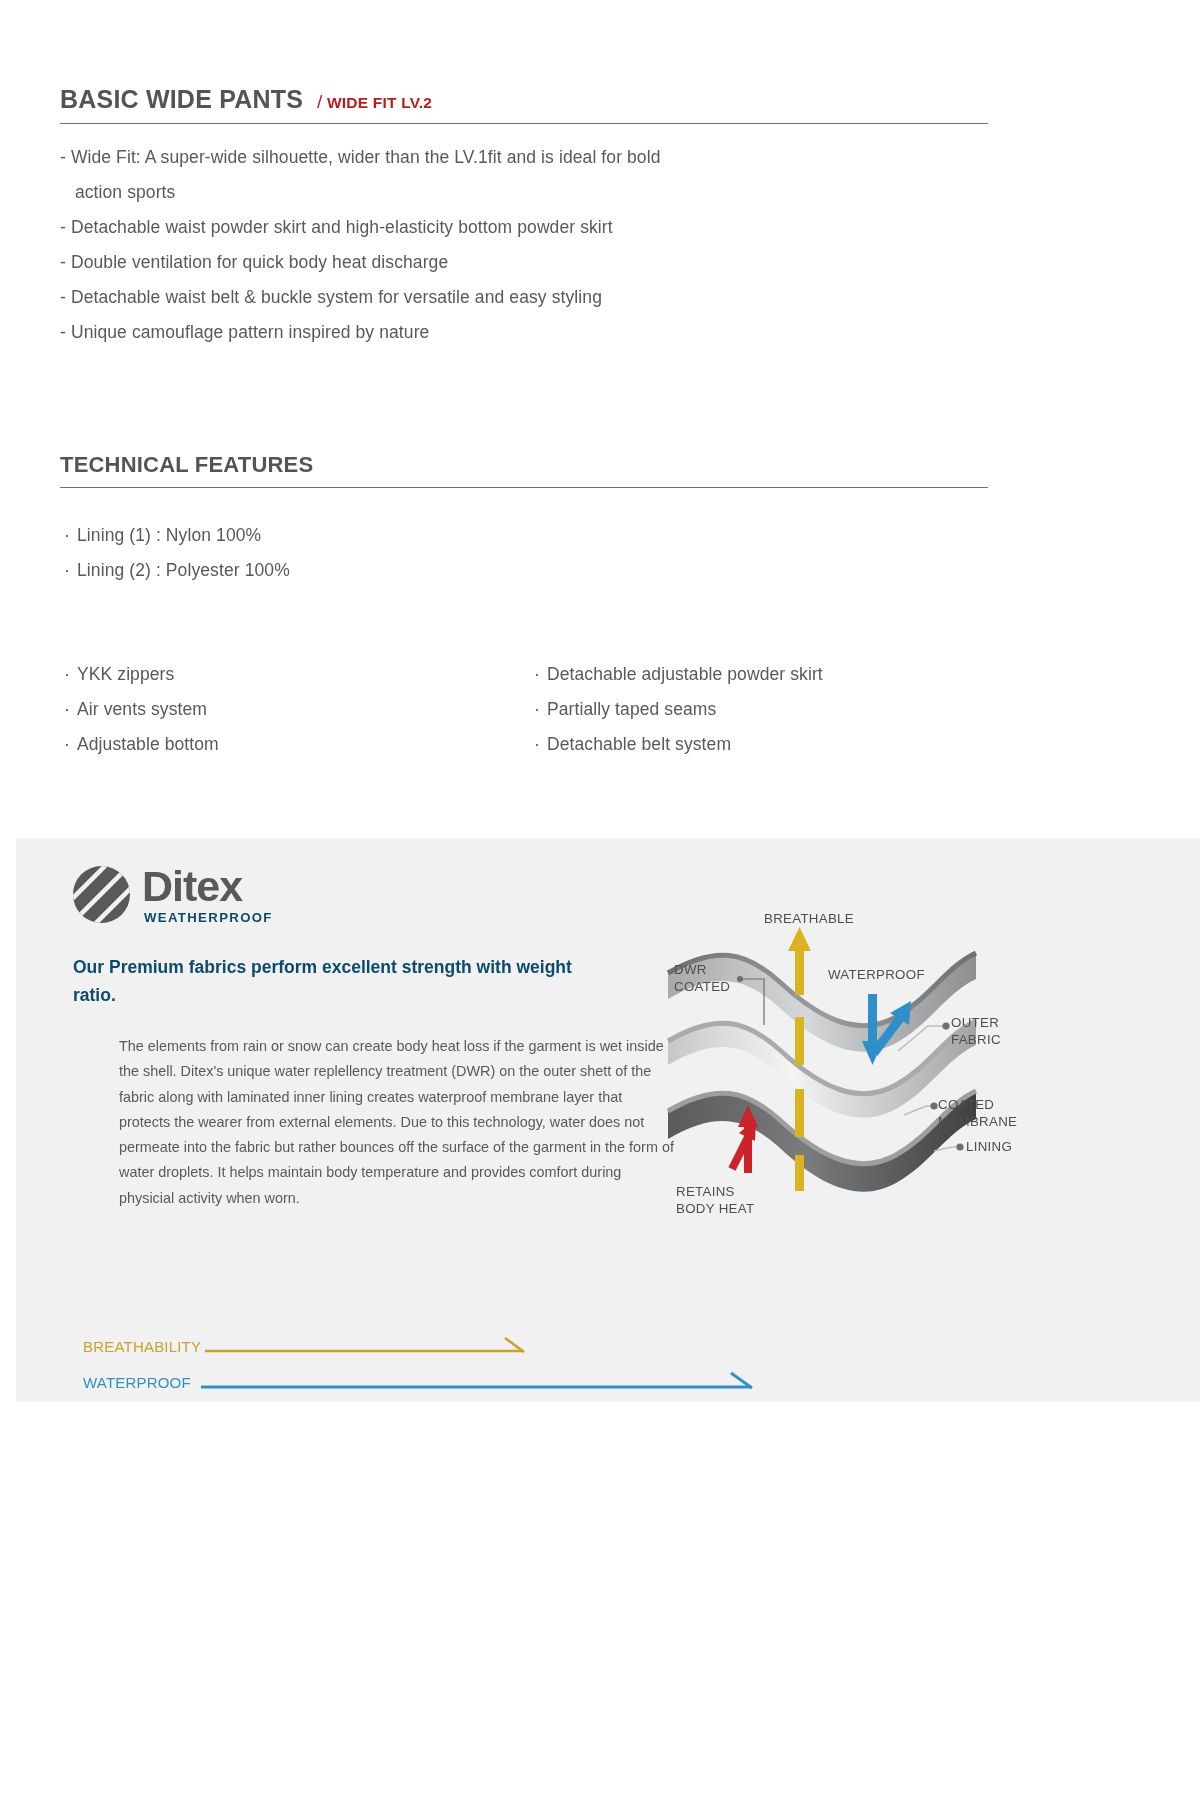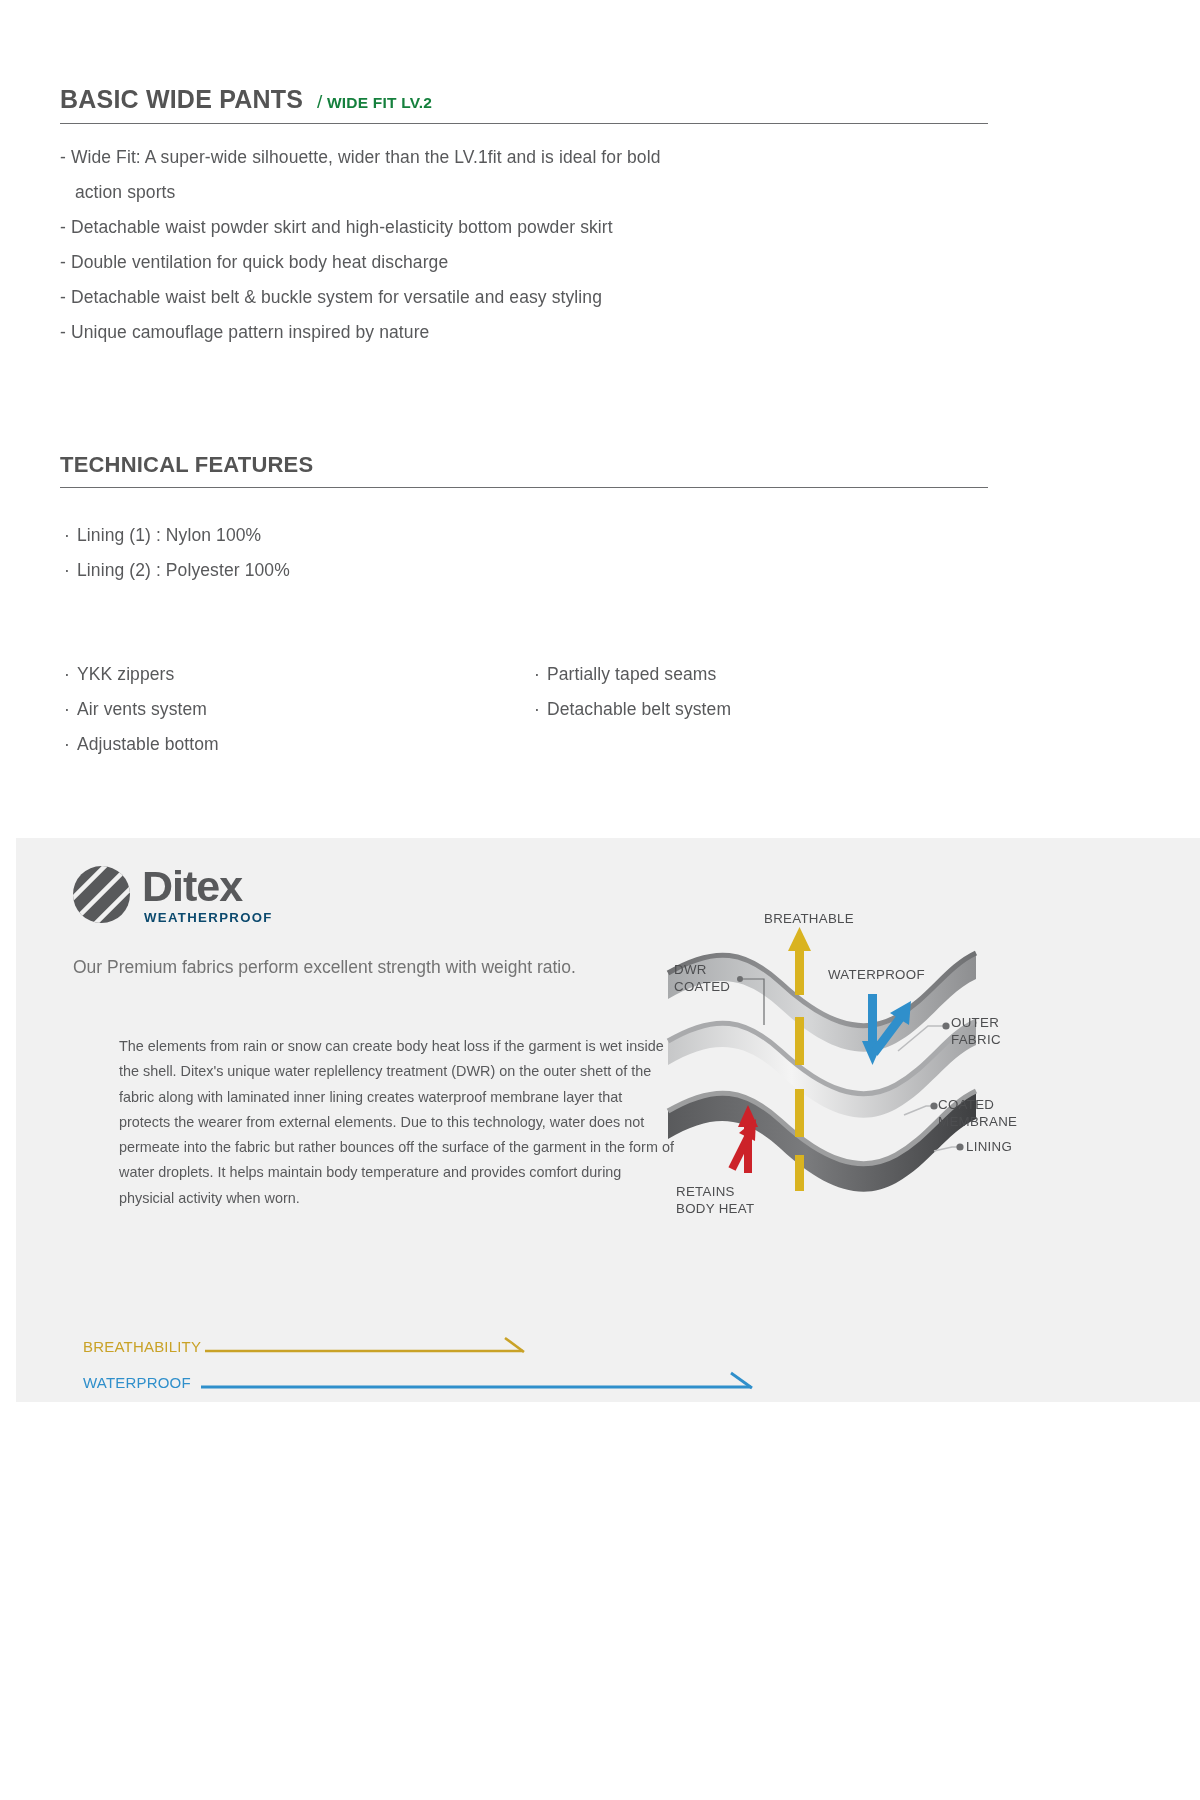--- a/index.html
+++ b/index.html
@@ -16,21 +16,21 @@
   .title-row {
     position: absolute; left: 60px; top: 85px; width: 928px;
     display: flex; align-items: baseline; gap: 14px;
     padding-bottom: 9px; border-bottom: 1.5px solid #6d6e70;
   }
   .title-main {
     font-size: 25px; font-weight: bold; letter-spacing: .2px;
     color: #545454; white-space: nowrap;
   }
   .title-sub {
-    font-size: 15.5px; font-weight: bold; color: #15803d;
+    font-size: 15.5px; font-weight: bold; color: #b91c1c;
     letter-spacing: .2px; white-space: nowrap;
   }
   .title-sub .slash { font-weight: normal; font-size: 19px; }
 
   .dash-list { position: absolute; left: 60px; top: 140px; width: 940px; }
   .dash-item {
     font-size: 17.5px; color: #58595b; line-height: 35px;
     letter-spacing: .1px; white-space: pre-wrap;
   }
 
@@ -70,21 +70,21 @@
   .logo-name {
     font-size: 43px; font-weight: bold; color: #58595b;
     letter-spacing: -1px;
   }
   .logo-tag {
     font-size: 13.2px; font-weight: bold; color: #0c4a6e;
     letter-spacing: 1.35px; margin-top: 3px; margin-left: 2px;
   }
   .ditex-lead {
     position: absolute; left: 57px; top: 115px; width: 545px;
-    font-size: 17.5px; font-weight: normal; color: #737373; line-height: 28px;
+    font-size: 17.5px; font-weight: bold; color: #0c4a6e; line-height: 28px;
   }
   .ditex-body {
     position: absolute; left: 57px; top: 196px; width: 555px;
     font-size: 14.4px; color: #58595b; line-height: 25.3px; margin-left: 46px;
   }
 
   
   .diagram { position: absolute; left: 630px; top: 55px; width: 400px; height: 345px; }
   .diagram svg { display: block; }
   .dlabel {
@@ -144,20 +144,21 @@
     <div class="bullet-item"><span class="dot">·</span><span>Lining (2) : Polyester 100%</span></div>
   </div>
 
   <div class="tf-cols">
     <div class="tf-col">
       <div class="bullet-item"><span class="dot">·</span><span>YKK zippers</span></div>
       <div class="bullet-item"><span class="dot">·</span><span>Air vents system</span></div>
       <div class="bullet-item"><span class="dot">·</span><span>Adjustable bottom</span></div>
     </div>
     <div class="tf-col">
+      <div class="bullet-item"><span class="dot">·</span><span>Detachable adjustable powder skirt</span></div>
       <div class="bullet-item"><span class="dot">·</span><span>Partially taped seams</span></div>
       <div class="bullet-item"><span class="dot">·</span><span>Detachable belt system</span></div>
     </div>
   </div>
 
   <div class="ditex-panel">
 
     <div class="logo-wrap">
       <span class="logo-mark">
         <svg width="57" height="57" viewBox="0 0 57 57">

